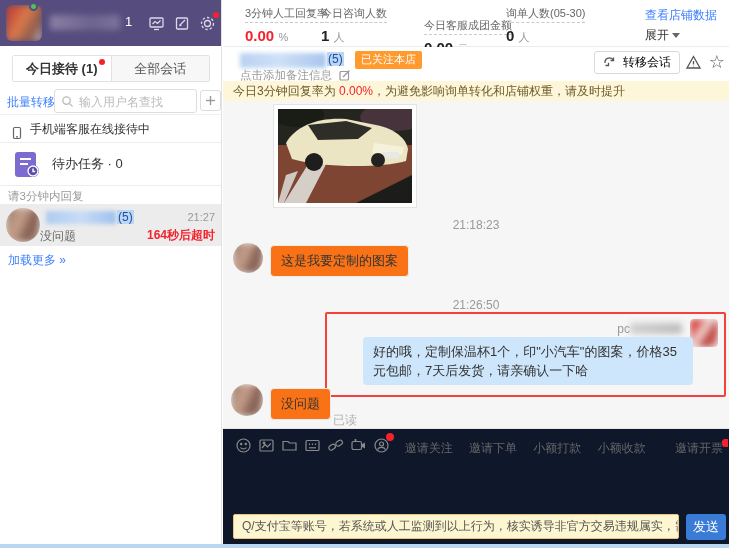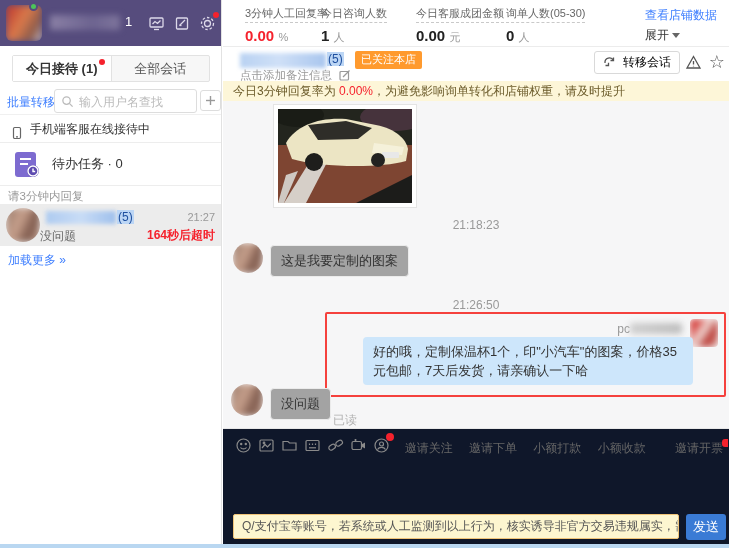--- a/index.html
+++ b/index.html
@@ -82,21 +82,21 @@
 
   .notice-bar { position:absolute; left:0; top:81px; width:100%; height:20px; background:#fdf6d8; line-height:20px; padding-left:10px; font-size:12px; color:#6b5b2a; white-space:nowrap; overflow:hidden; }
   .notice-bar .rate { color:#f5222d; }
 
   .messages { position:absolute; left:0; top:101px; width:100%; height:327px; background:#f6f6f7; }
   .img-msg { position:absolute; left:50px; top:3px; width:144px; height:104px; background:#fff; border:1px solid #e4e4e4; padding:4px; }
   .img-msg svg { display:block; }
   .time-stamp { position:absolute; left:0; width:100%; text-align:center; color:#999; font-size:12px; }
   .b-avatar { position:absolute; border-radius:50%; overflow:hidden; }
   .b-avatar .blur { width:100%; height:100%; background:linear-gradient(115deg,#a98877 15%,#c7a08c 40%,#7e5a4d 70%,#caa796 100%); }
-  .bubble-white { position:absolute; background:#a3a3a3; border:1px solid #ebebeb; border-radius:4px; padding:6px 10px; font-size:13px; color:#333; white-space:nowrap; }
+  .bubble-white { position:absolute; background:#f97316; border:1px solid #ebebeb; border-radius:4px; padding:6px 10px; font-size:13px; color:#333; white-space:nowrap; }
   .red-group { position:absolute; left:102px; top:211px; width:401px; height:85px; border:2px solid #f5413d; border-radius:2px; }
   .rg-name { position:absolute; right:42px; top:8px; font-size:12px; color:#999; }
   .rg-name .blur { display:inline-block; width:52px; height:11px; background:linear-gradient(90deg,#cfcfcf,#bdbdbd); vertical-align:-1px; }
   .rg-avatar { position:absolute; right:6px; top:5px; width:28px; height:28px; border-radius:4px; overflow:hidden; }
   .rg-avatar .blur { width:100%; height:100%; background:linear-gradient(125deg,#d64541 20%,#f0dcd8 45%,#b8352f 70%,#e8c9c4 100%); }
   .bubble-blue { position:absolute; left:36px; top:23px; width:330px; background:#cde6fb; border-radius:4px; padding:5px 10px; font-size:13px; line-height:19px; color:#333; }
   .read-flag { position:absolute; left:6px; top:54px; color:#b0b0b0; font-size:12px;margin-top:44px; }
 
   .composer { position:absolute; left:0; top:428px; width:100%; height:116px; background:#0f172a; border-top:1px solid #e7e7e7; }
   .tool-ic { position:absolute; top:8px; width:17px; height:17px; }
@@ -209,21 +209,21 @@
 
     <div class="statsbar">
       <div class="stat red" style="left:22px;">
         <div class="lb">3分钟人工回复率</div>
         <div class="vl"><span>0.00</span> <span class="unit">%</span></div>
       </div>
       <div class="stat" style="left:98px;">
         <div class="lb">今日咨询人数</div>
         <div class="vl"><span>1</span> <span class="unit">人</span></div>
       </div>
-      <div class="stat" style="left:193px;">
+      <div class="stat" style="left:201px;margin-top:12px;">
         <div class="lb">今日客服成团金额</div>
         <div class="vl"><span>0.00</span> <span class="unit">元</span></div>
       </div>
       <div class="stat" style="left:283px;">
         <div class="lb">询单人数(05-30)</div>
         <div class="vl"><span>0</span> <span class="unit">人</span></div>
       </div>
       <div class="shop-link">查看店铺数据</div>
       <div class="expand-link"><span>展开</span><span class="caret-down"></span></div>
     </div>

